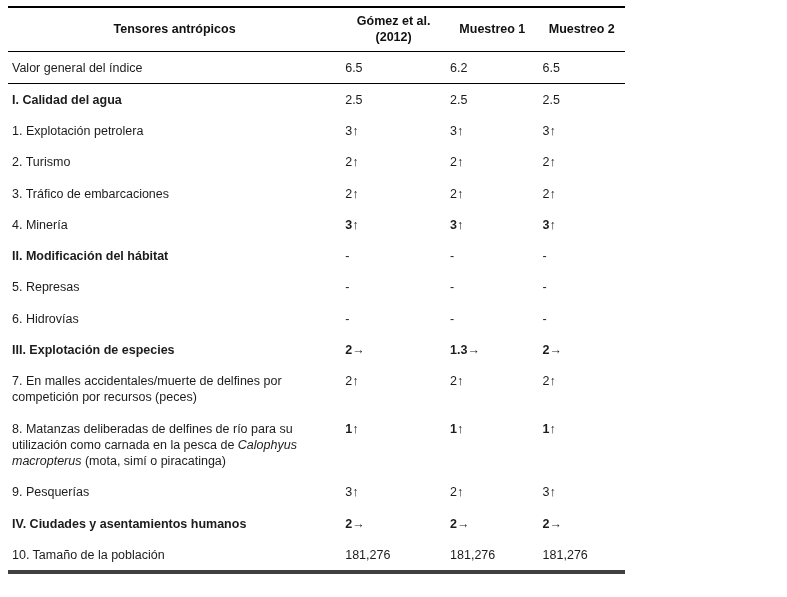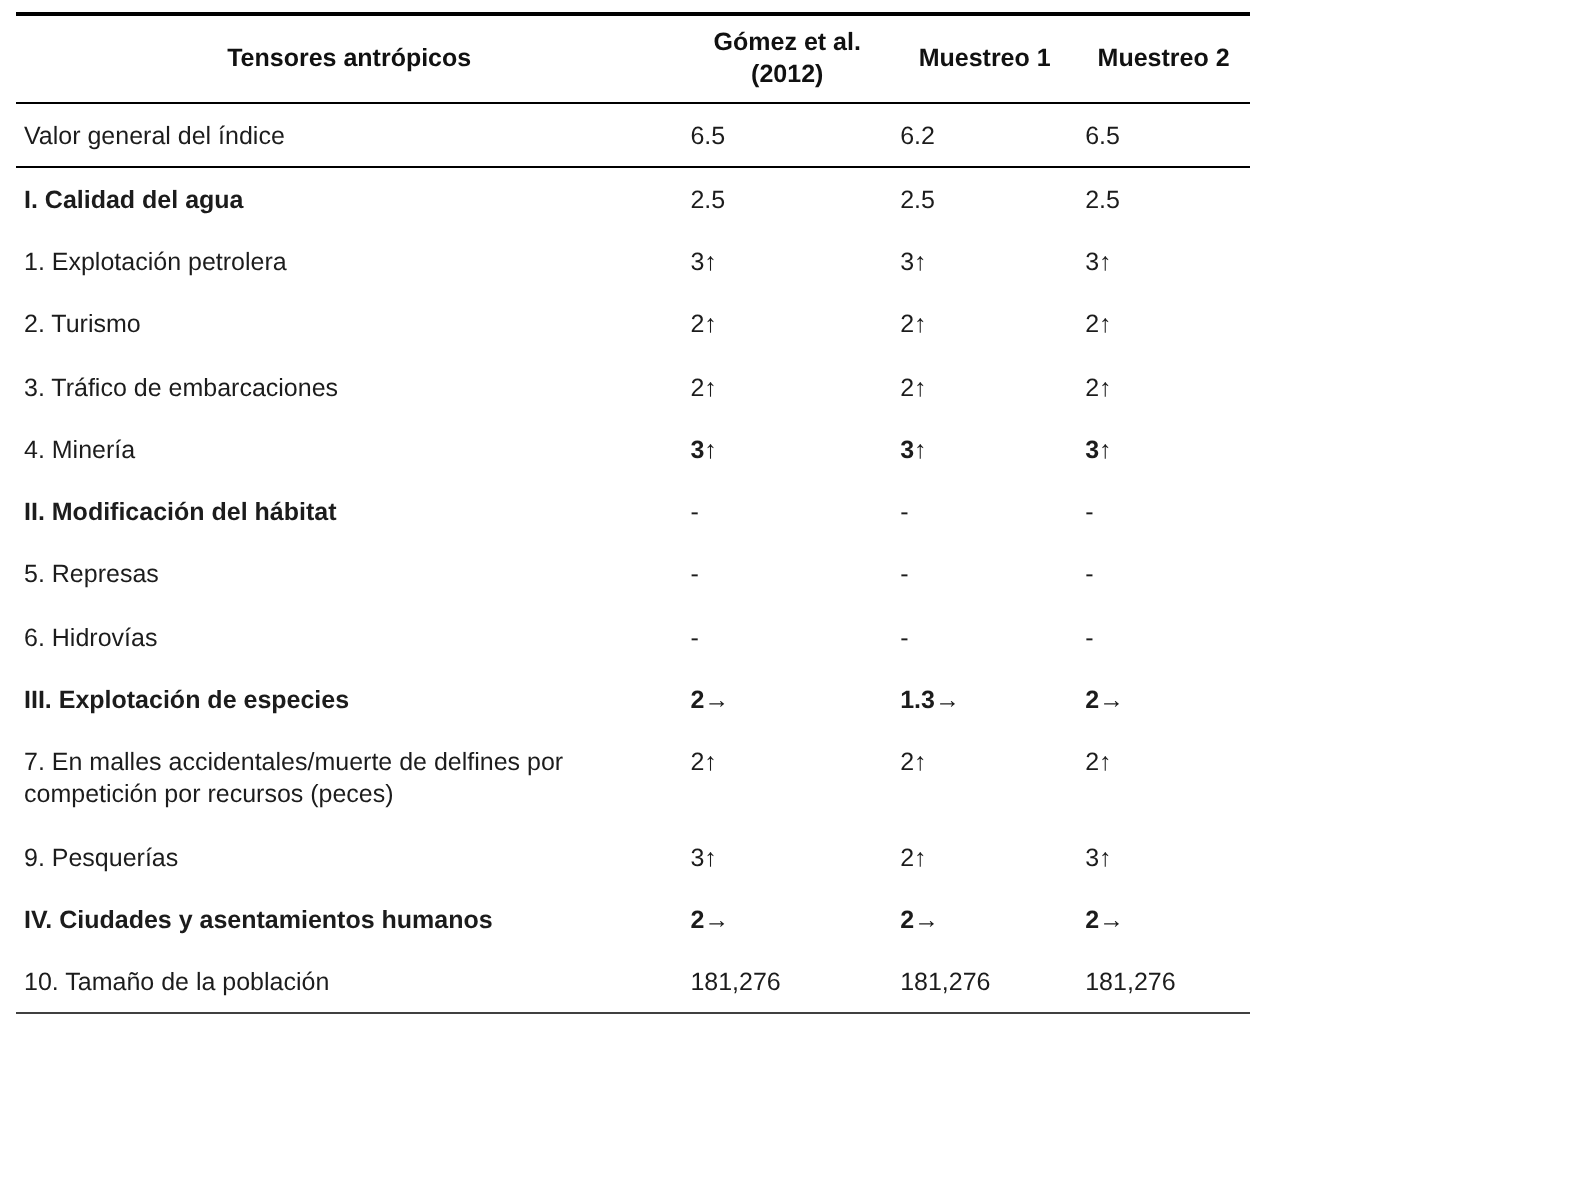--- a/index.html
+++ b/index.html
@@ -46,21 +46,21 @@
     padding-left: 2px;
     padding-right: 10px;
   }
   td.val {
     text-align: left;
   }
   tr.rule-bottom {
     border-bottom: 1.5px solid #000;
   }
   tr.table-end {
-    border-bottom: 1px solid #404040;
+    border-bottom: 4px solid #404040;
   }
   .bold-label td.label,
   .b {
     font-weight: bold;
   }
   .bold-vals td.val {
     font-weight: bold;
   }
   .col-label-w  { width: 54%; }
   .col-gomez-w  { width: 17%; }
@@ -151,20 +151,26 @@
         <td class="val">2→</td>
         <td class="val">1.3→</td>
         <td class="val">2→</td>
       </tr>
       <tr>
         <td class="label">7. En malles accidentales/muerte de delfines  por competición por recursos (peces)</td>
         <td class="val">2↑</td>
         <td class="val">2↑</td>
         <td class="val">2↑</td>
       </tr>
+      <tr class="bold-vals">
+        <td class="label"><span>8. Matanzas deliberadas de delfines de río para su utilización como carnada en la pesca de </span><i>Calophyus macropterus</i><span> (mota, simí o piracatinga)</span></td>
+        <td class="val">1↑</td>
+        <td class="val">1↑</td>
+        <td class="val">1↑</td>
+      </tr>
       <tr>
         <td class="label">9. Pesquerías</td>
         <td class="val">3↑</td>
         <td class="val">2↑</td>
         <td class="val">3↑</td>
       </tr>
       <tr class="bold-label bold-vals">
         <td class="label">IV.  Ciudades y asentamientos humanos</td>
         <td class="val">2→</td>
         <td class="val">2→</td>

